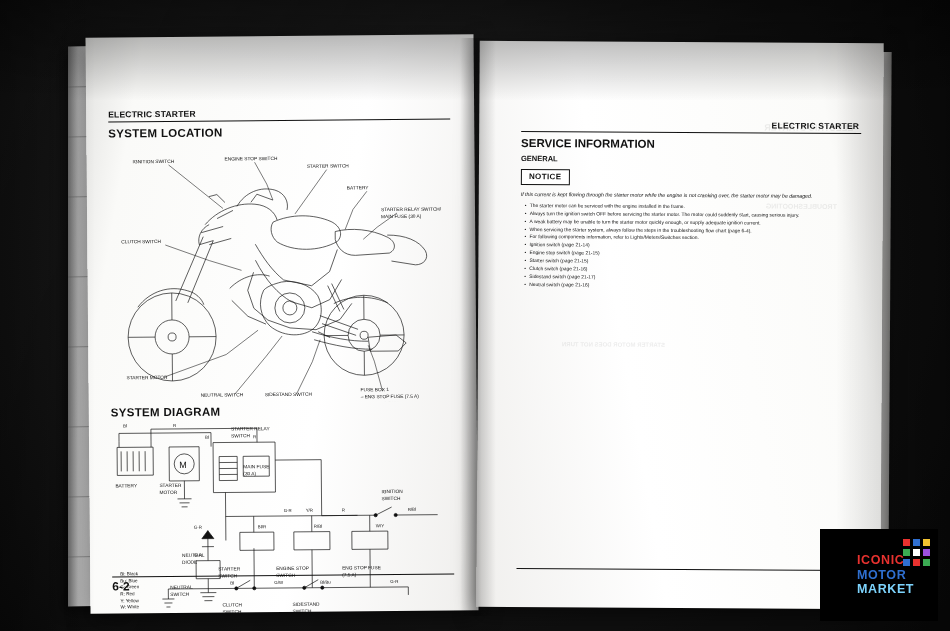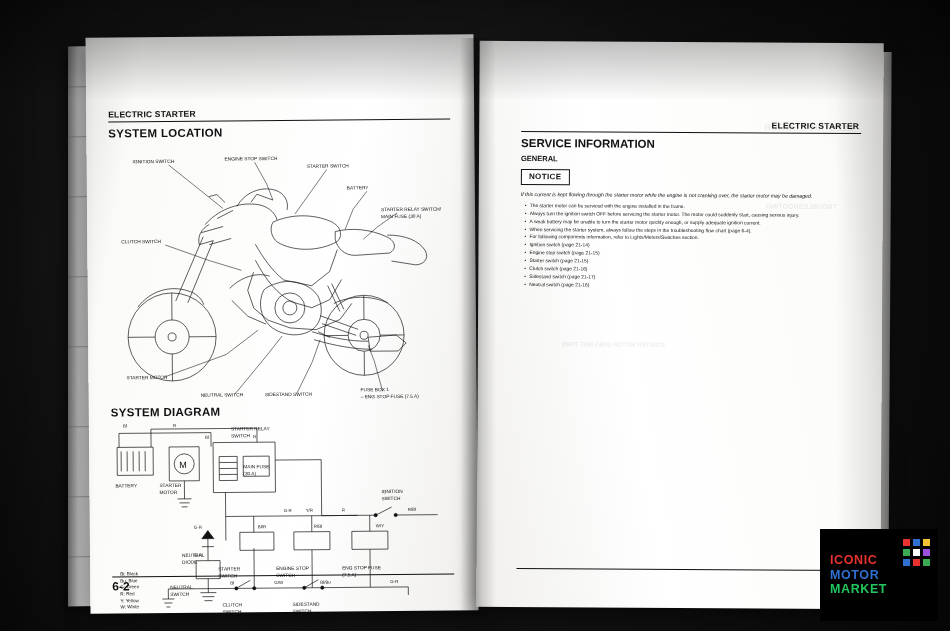--- a/index.html
+++ b/index.html
@@ -346,24 +346,25 @@
     justify-content: center;
     padding-left: 10px;
     box-sizing: border-box;
   }
   .watermark .wm-line {
     font-size: 12.5px;
     font-weight: bold;
     letter-spacing: 0.6px;
     line-height: 1.18;
     font-family: "Liberation Sans", sans-serif;
+    margin-left: 27px;
   }
   .wm-1 { color: #e8322f; }
   .wm-2 { color: #2f6fd0; }
-  .wm-3 { color: #22c55e; }
+  .wm-3 { color: #7dd3fc; }
   .wm-dots {
     position: absolute;
     right: 8px;
     top: 10px;
     display: grid;
     grid-template-columns: repeat(3, 7px);
     grid-auto-rows: 7px;
     gap: 3px;
   }
   .wm-dots i { display: block; width: 7px; height: 7px; }

